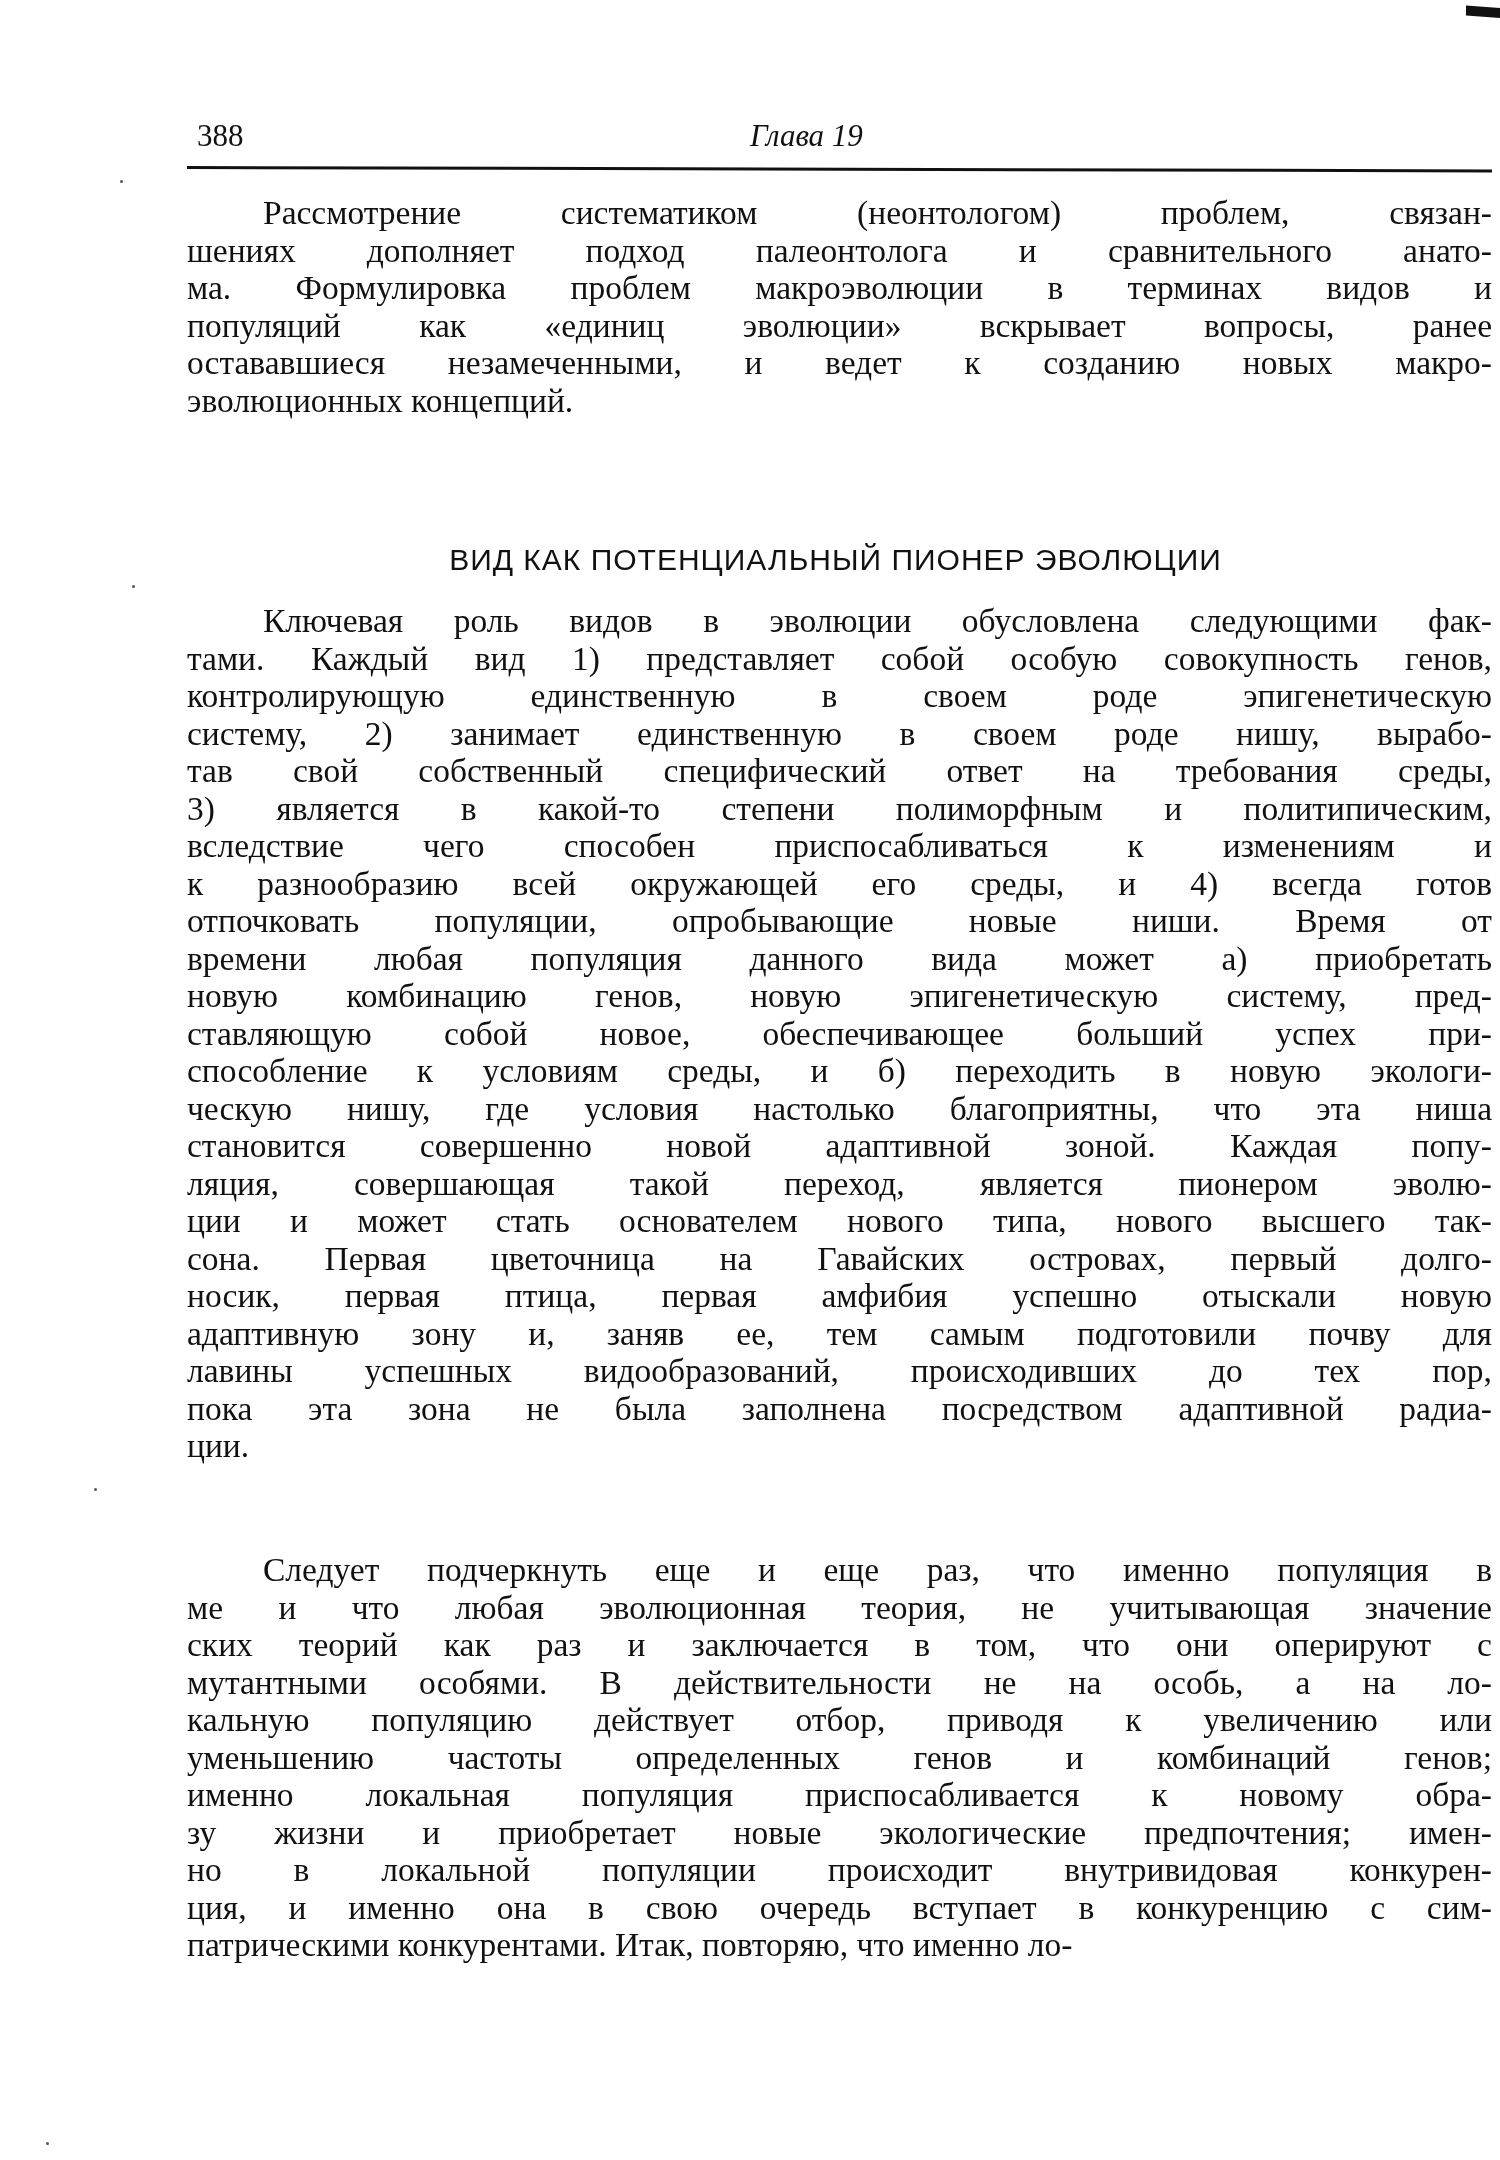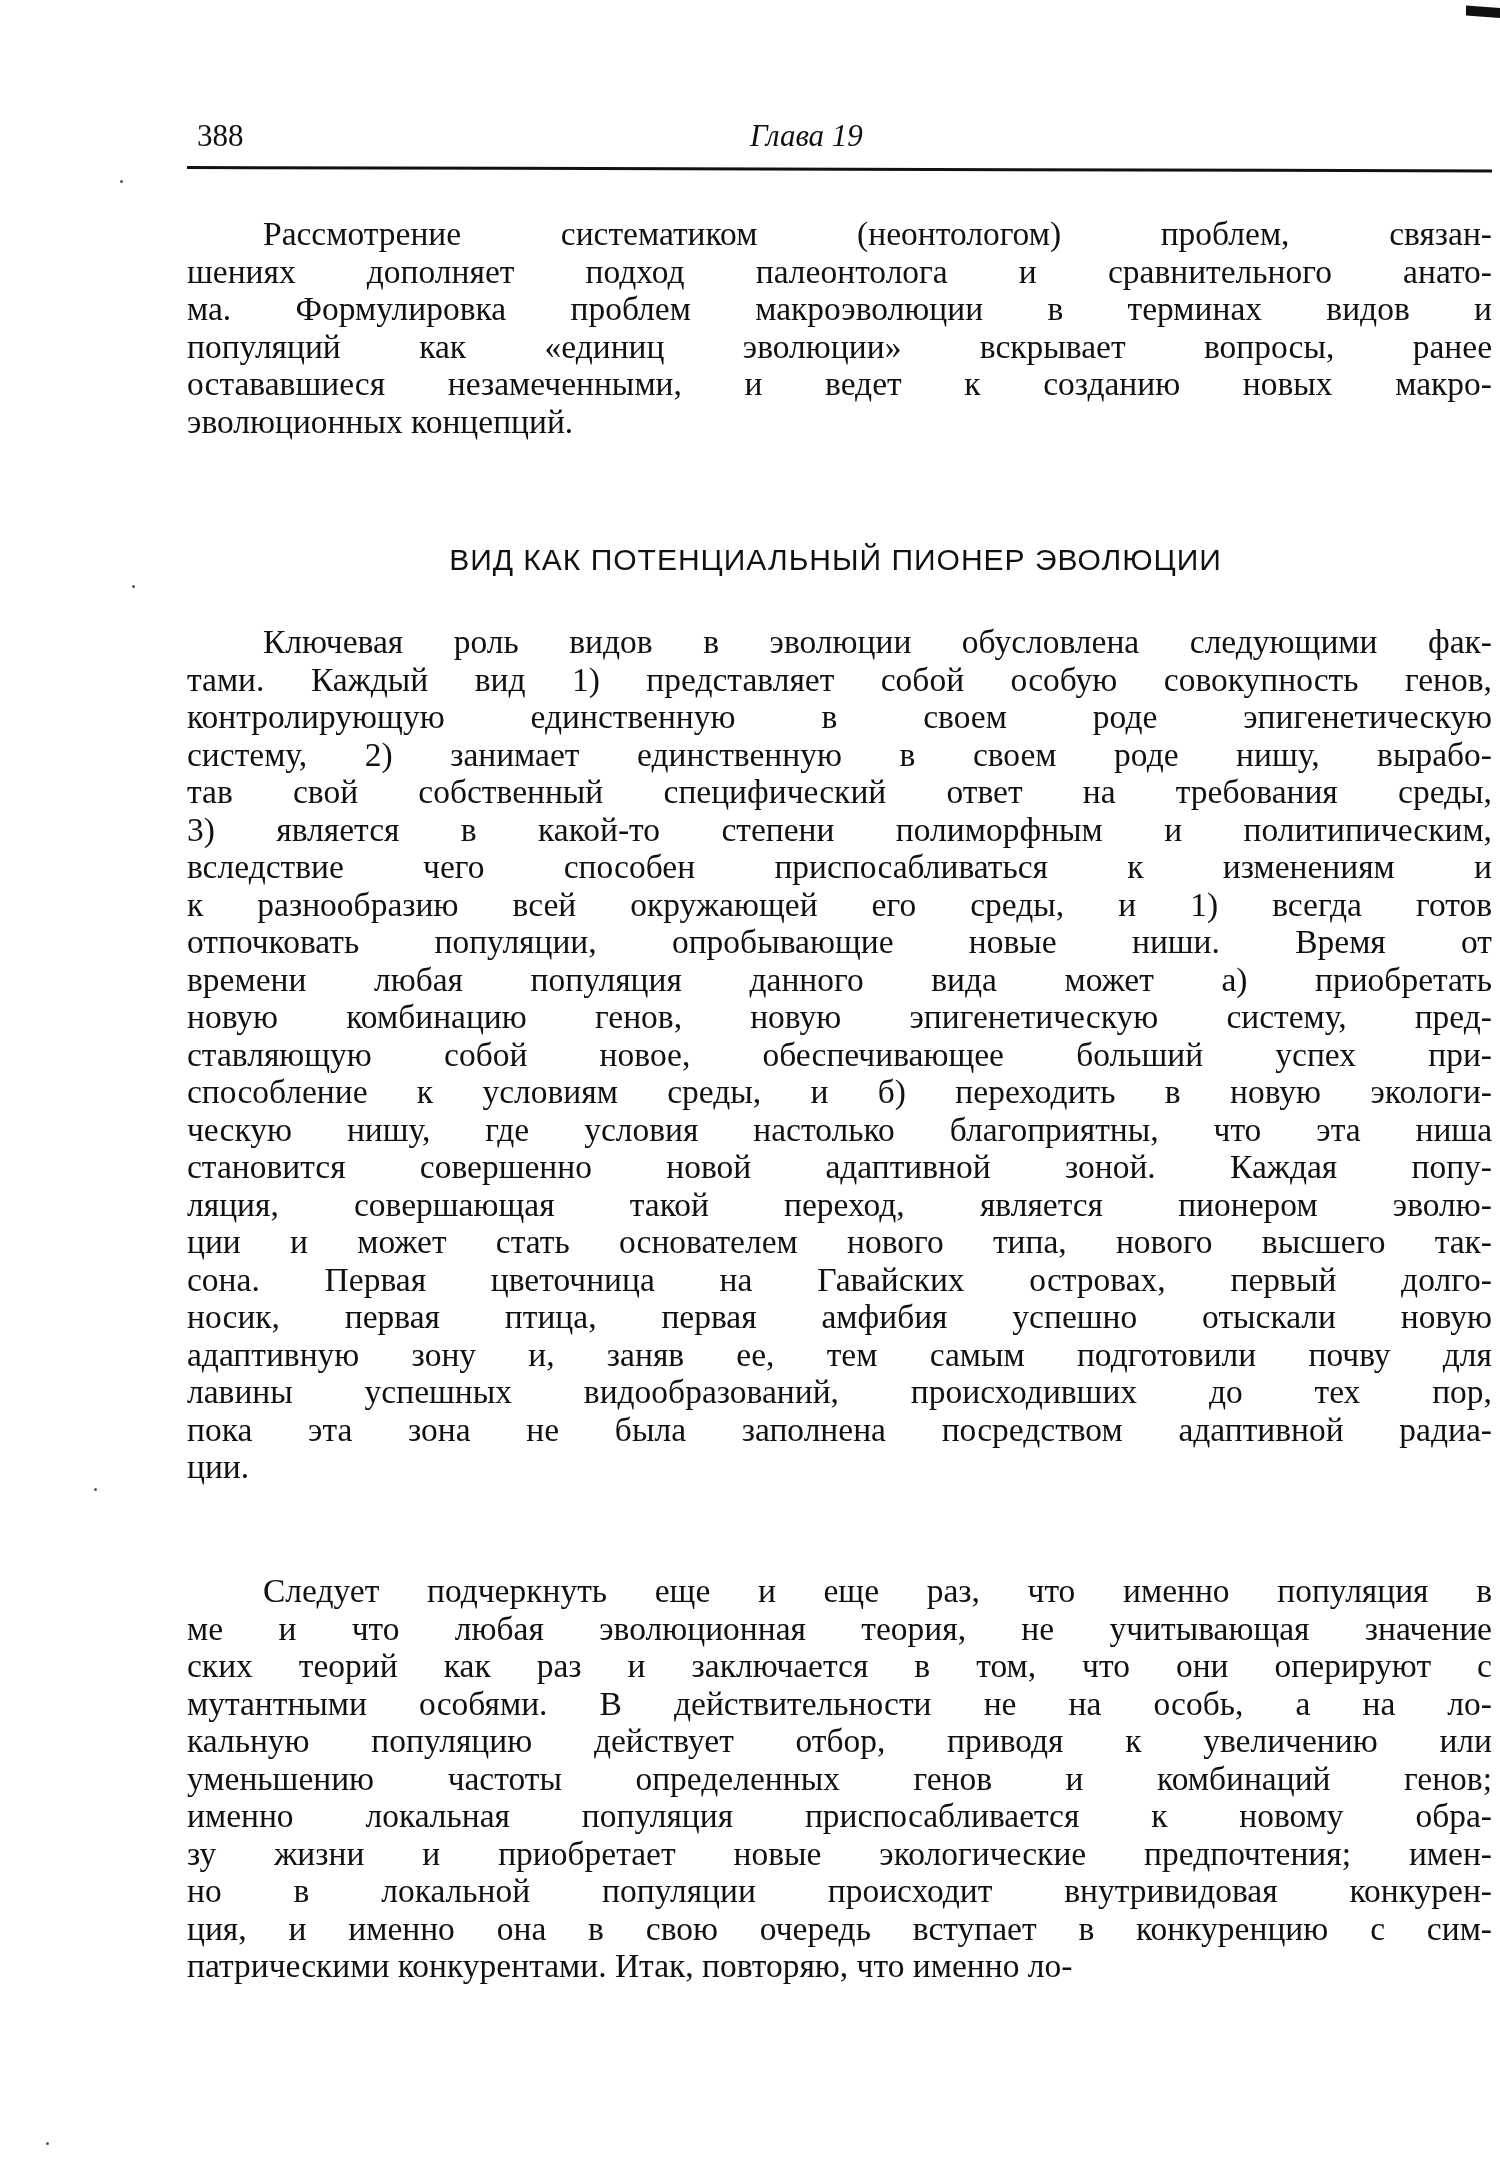--- a/index.html
+++ b/index.html
@@ -74,21 +74,20 @@
       white-space: nowrap;
       text-align: justify;
       text-align-last: justify;
       margin-bottom: 8.5px;
     }
     .line.last {
       text-align-last: left;
     }
     .line.indent {
       padding-left: 76px;
-      margin-top: 21px;
     }
     .para1 { top: 198px; }
     .section-heading {
       position: absolute;
       left: 183px;
       width: 1305px;
       top: 543px;
       text-align: center;
       font-size: 30px;
       letter-spacing: 1px;
@@ -130,21 +129,21 @@
   <div class="section-heading">ВИД КАК ПОТЕНЦИАЛЬНЫЙ ПИОНЕР ЭВОЛЮЦИИ</div>
 
   <div class="body-text para2">
       <span class="line indent">Ключевая роль видов в эволюции обусловлена следующими фак-</span>
       <span class="line">тами. Каждый вид 1) представляет собой особую совокупность генов,</span>
       <span class="line">контролирующую единственную в своем роде эпигенетическую</span>
       <span class="line">систему, 2) занимает единственную в своем роде нишу, вырабо-</span>
       <span class="line">тав свой собственный специфический ответ на требования среды,</span>
       <span class="line">3) является в какой-то степени полиморфным и политипическим,</span>
       <span class="line">вследствие чего способен приспосабливаться к изменениям и</span>
-      <span class="line">к разнообразию всей окружающей его среды, и 1) всегда готов</span>
+      <span class="line">к разнообразию всей окружающей его среды, и 4) всегда готов</span>
       <span class="line">отпочковать популяции, опробывающие новые ниши. Время от</span>
       <span class="line">времени любая популяция данного вида может а) приобретать</span>
       <span class="line">новую комбинацию генов, новую эпигенетическую систему, пред-</span>
       <span class="line">ставляющую собой новое, обеспечивающее больший успех при-</span>
       <span class="line">способление к условиям среды, и б) переходить в новую экологи-</span>
       <span class="line">ческую нишу, где условия настолько благоприятны, что эта ниша</span>
       <span class="line">становится совершенно новой адаптивной зоной. Каждая попу-</span>
       <span class="line">ляция, совершающая такой переход, является пионером эволю-</span>
       <span class="line">ции и может стать основателем нового типа, нового высшего так-</span>
       <span class="line">сона. Первая цветочница на Гавайских островах, первый долго-</span>

